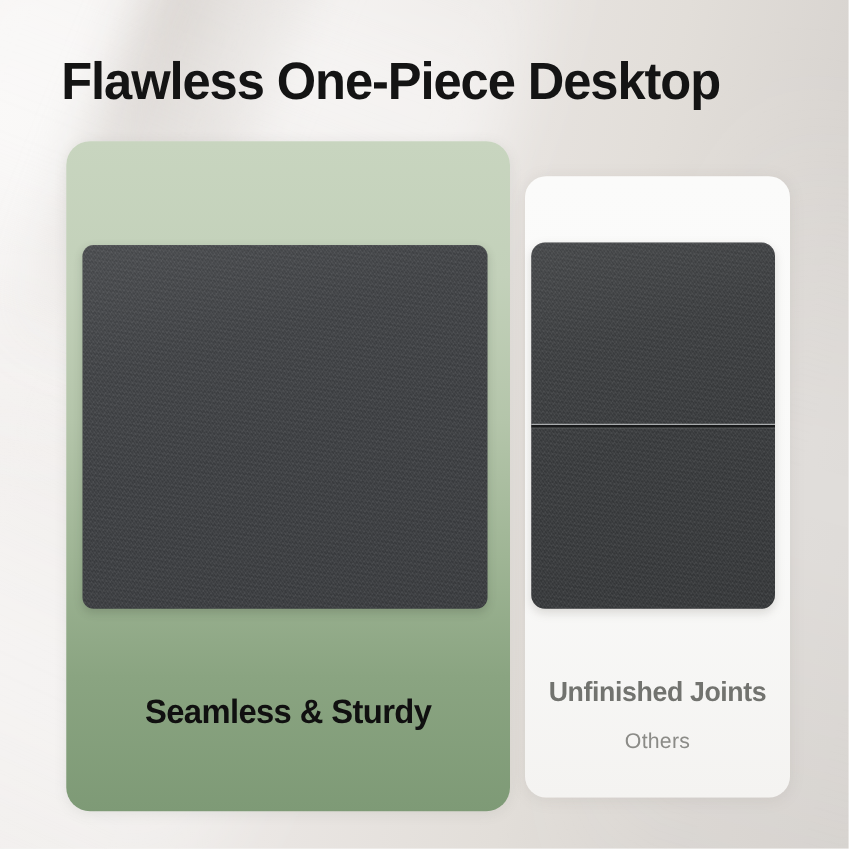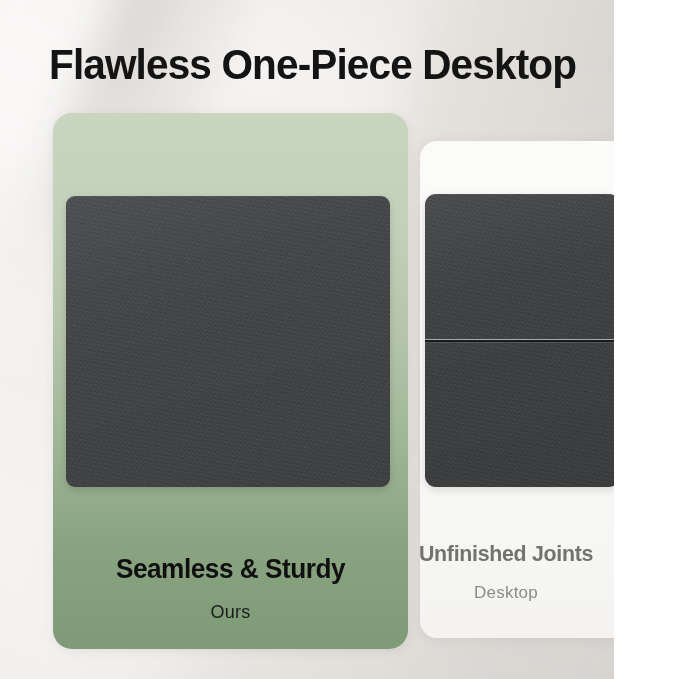--- a/index.html
+++ b/index.html
@@ -3,21 +3,21 @@
 <meta charset="utf-8">
 <style>
   html, body {
     margin: 0;
     padding: 0;
     background: #ffffff;
   }
 
   #stage {
     position: relative;
-    width: 614px;
+    width: 679px;
     height: 679px;
     overflow: hidden;
     font-family: "Liberation Sans", sans-serif;
     background: #eceae7;
   }
 
   
   .bg-base {
     position: absolute;
     inset: 0;
@@ -241,21 +241,21 @@
   .caption-block {
     position: absolute;
     text-align: center;
   }
   .caption-ours {
     left: 53px;
     top: 552px;
     width: 355px;
   }
   .caption-others {
-    left: 400px;
+    left: 420px;
     top: 540px;
     width: 212px;
   }
 
   .caption-headline {
     margin: 0;
     font-weight: 700;
     white-space: nowrap;
   }
   .caption-sub {
@@ -312,33 +312,32 @@
 
   <div class="card card-ours"></div>
 
   <div class="desk desk-ours">
     <div class="desk-texture"></div>
     <div class="desk-sheen"></div>
   </div>
 
   <div class="caption-block caption-ours">
     <p class="caption-headline">Seamless &amp; Sturdy</p>
-    <p class="caption-sub">Ours</p>
   </div>
 
   <div class="card card-others"></div>
 
   <div class="desk desk-others">
     <div class="desk-texture"></div>
     <div class="desk-sheen"></div>
     <div class="joint-seam">
       <div class="seam-highlight"></div>
       <div class="seam-groove"></div>
       <div class="seam-lowlight"></div>
     </div>
   </div>
 
   <div class="caption-block caption-others">
     <p class="caption-headline">Unfinished Joints</p>
-    <p class="caption-sub">Desktop</p>
+    <p class="caption-sub">Others</p>
   </div>
 
 </div>
 
 </body></html>

